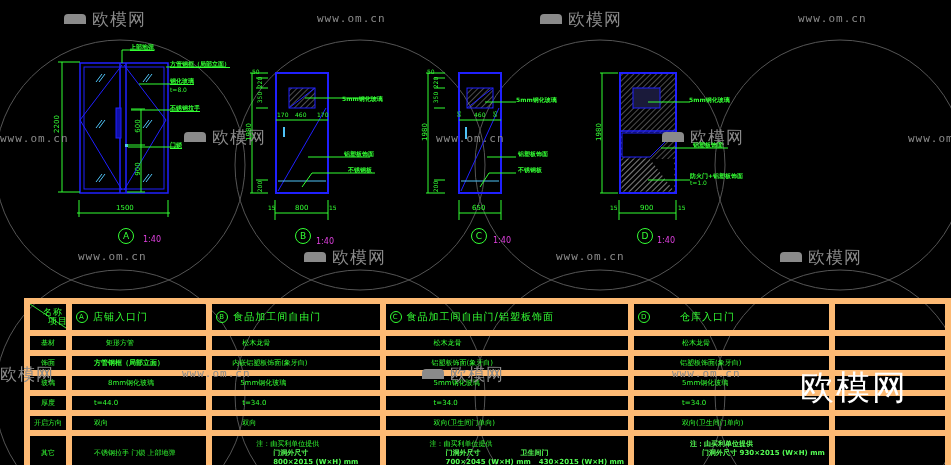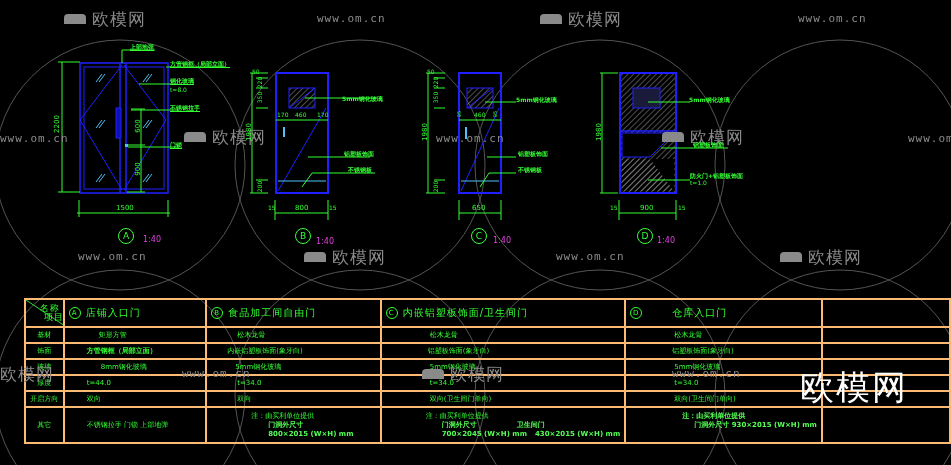--- a/index.html
+++ b/index.html
@@ -13,21 +13,21 @@
   .id-block .big{font-size:34px;line-height:38px;letter-spacing:2px;font-family:"DejaVu Sans",sans-serif;}
   .id-block .id{font-size:21px;line-height:24px;font-family:"DejaVu Sans",sans-serif;}
   .lbl{position:absolute;font-size:6px;color:#33ff33;white-space:nowrap;}
   .lbl.bold{font-weight:bold;background:transparent;}
   .dim{position:absolute;font-size:7px;color:#33ff33;white-space:nowrap;}
   .dimv{position:absolute;font-size:7px;color:#33ff33;white-space:nowrap;transform:rotate(-90deg);transform-origin:center;}
   .scale{position:absolute;font-size:8px;color:#e040e0;}
   .circ{position:absolute;width:14px;height:14px;border:1px solid #33ff33;border-radius:50%;font-size:9px;line-height:14px;text-align:center;color:#33ff33;}
   
   table.spec{position:absolute;left:24px;top:298px;border-collapse:collapse;table-layout:fixed;}
-  table.spec td{border:2px solid #fdba74;padding:0 4px;font-size:7px;color:#33ff33;height:14px;overflow:hidden;white-space:nowrap;vertical-align:middle;}
+  table.spec td{border:6px solid #fdba74;padding:0 4px;font-size:7px;color:#33ff33;height:14px;overflow:hidden;white-space:nowrap;vertical-align:middle;}
   table.spec tr.hdr td{height:26px;font-size:10px;letter-spacing:1px;}
   table.spec tr.other td{height:34px;}
   table.spec td.rowlabel{text-align:center;}
   .hdr-circ{display:inline-block;width:10px;height:10px;border:1px solid #33ff33;border-radius:50%;font-size:7px;line-height:10px;text-align:center;margin-right:5px;vertical-align:1px;}
   .diag-cell{position:relative;padding:0 !important;}
   .diag-cell .n{position:absolute;right:3px;top:2px;font-size:9px;}
   .diag-cell .x{position:absolute;left:2px;bottom:2px;font-size:9px;margin-left:16px;}
   .bright{color:#55ff55;font-weight:bold;}
   .note-line{display:block;line-height:9px;margin-left:32px;}
 </style>
@@ -277,21 +277,21 @@
       <tr class="hdr">
     <td class="diag-cell">
       <svg width="39" height="26" style="position:absolute;left:0;top:0;">
             <line x1="0" y1="0" x2="39" y2="26" stroke="#33dd33" stroke-width="1"></line>
           </svg>
       <span class="n">名称</span>
       <span class="x">项目</span>
     </td>
     <td><span class="hdr-circ">A</span><span>店铺入口门</span></td>
     <td><span class="hdr-circ">B</span><span>食品加工间自由门</span></td>
-    <td><span class="hdr-circ">C</span><span>内嵌铝塑板饰面/卫生间门</span></td>
+    <td><span class="hdr-circ">C</span><span>食品加工间自由门/铝塑板饰面</span></td>
     <td style=""><span class="hdr-circ" style="margin-right:30px;">D</span><span>仓库入口门</span></td>
     <td></td>
   </tr>
 
   <tr>
     <td class="rowlabel">基材</td>
     <td style="padding-left:34px">矩形方管</td>
     <td style="padding-left:30px">松木龙骨</td>
     <td style="padding-left:48px">松木龙骨</td>
     <td style="padding-left:48px">松木龙骨</td>

